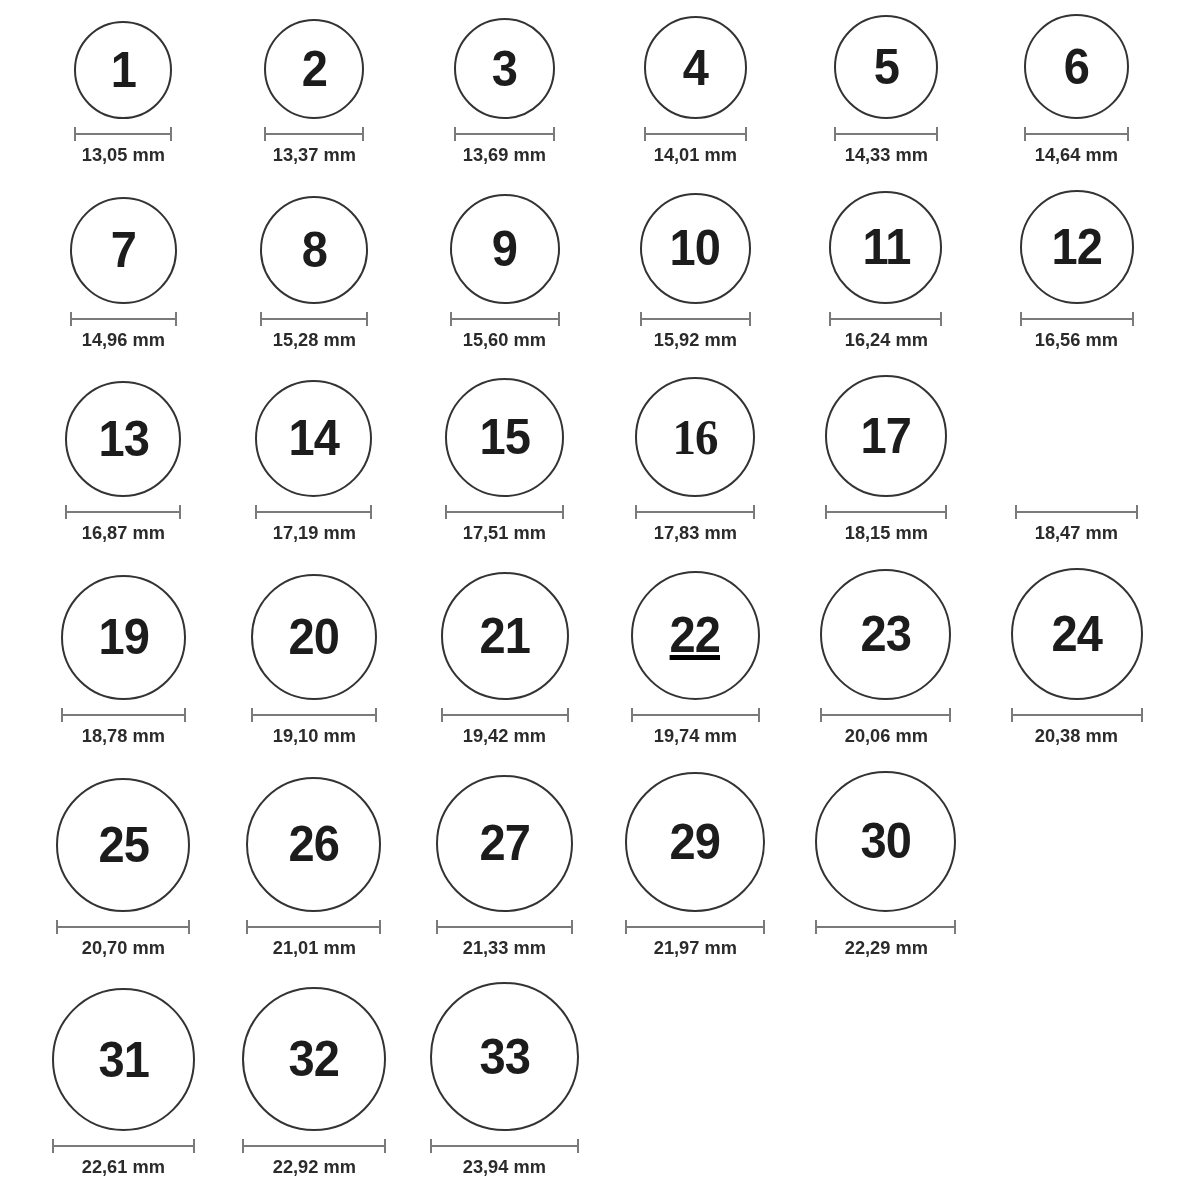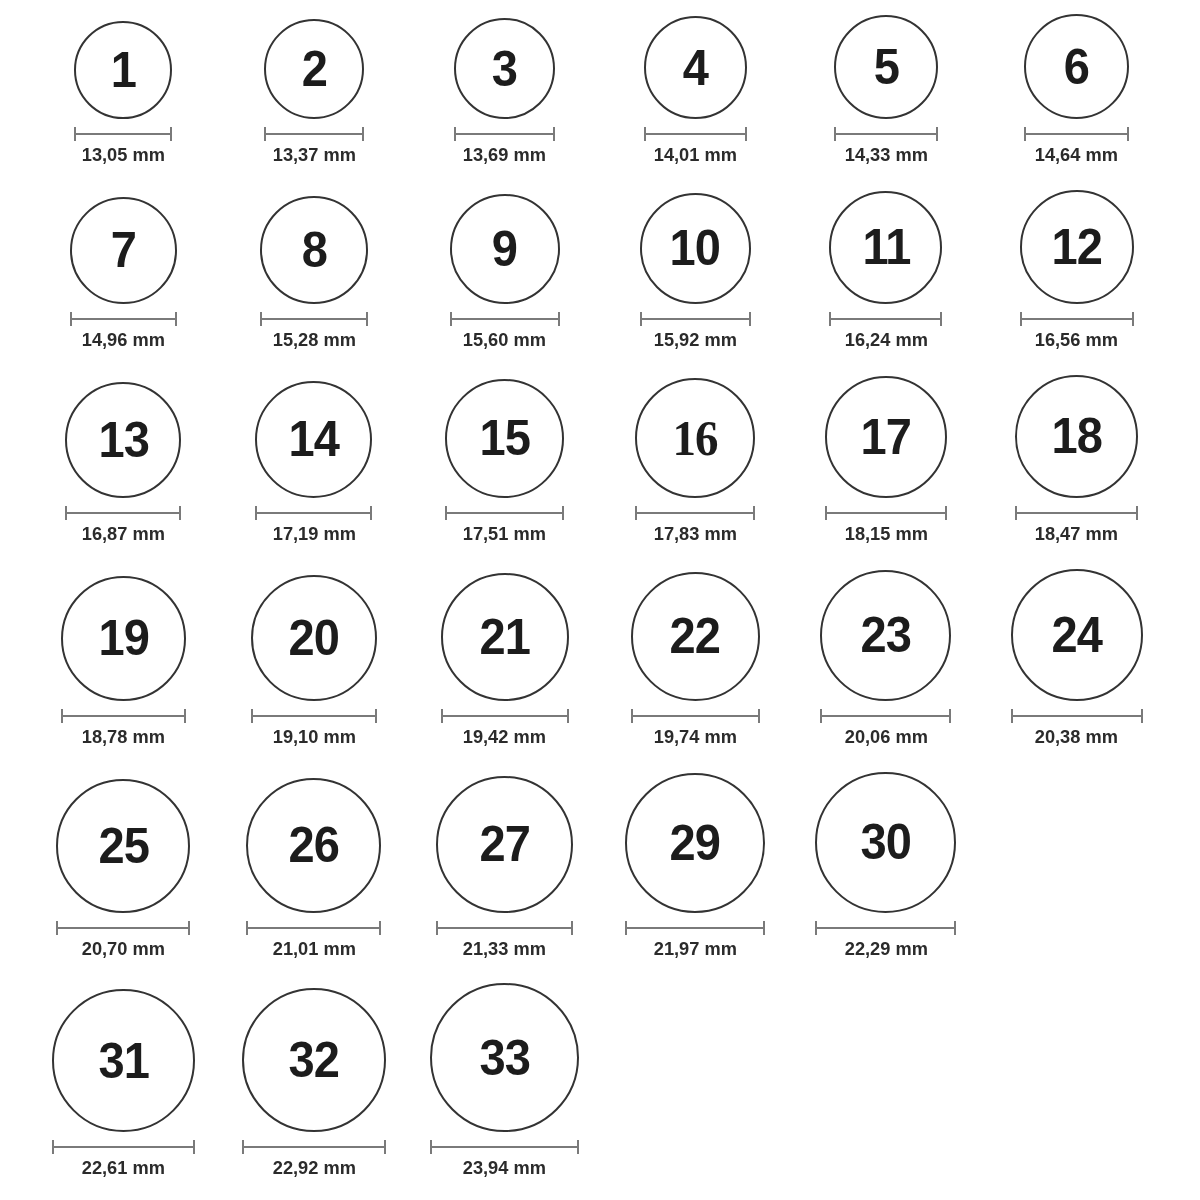--- a/index.html
+++ b/index.html
@@ -280,23 +280,20 @@
     </div>
     <div class="measure" style="width: 122px;">
       <span class="tick"></span>
       <span class="bar"></span>
       <span class="tick"></span>
     </div>
     <div class="label">18,15 mm</div>
   </div>
 
   <div class="cell">
-    <div class="circle" style="width: 123px; height: 123px;">
-      <span class="num">18</span>
-    </div>
     <div class="measure" style="width: 123px;">
       <span class="tick"></span>
       <span class="bar"></span>
       <span class="tick"></span>
     </div>
     <div class="label">18,47 mm</div>
   </div>
 </div>
     <div class="row">
   <div class="cell">
@@ -329,21 +326,21 @@
     </div>
     <div class="measure" style="width: 128px;">
       <span class="tick"></span>
       <span class="bar"></span>
       <span class="tick"></span>
     </div>
     <div class="label">19,42 mm</div>
   </div>
 
   <div class="cell">
-    <div class="circle" style="width: 129px; height: 129px;">
+    <div class="circle" style="width: 129px; height: 129px; text-decoration: underline;">
       <span class="num">22</span>
     </div>
     <div class="measure" style="width: 129px;">
       <span class="tick"></span>
       <span class="bar"></span>
       <span class="tick"></span>
     </div>
     <div class="label">19,74 mm</div>
   </div>
 

